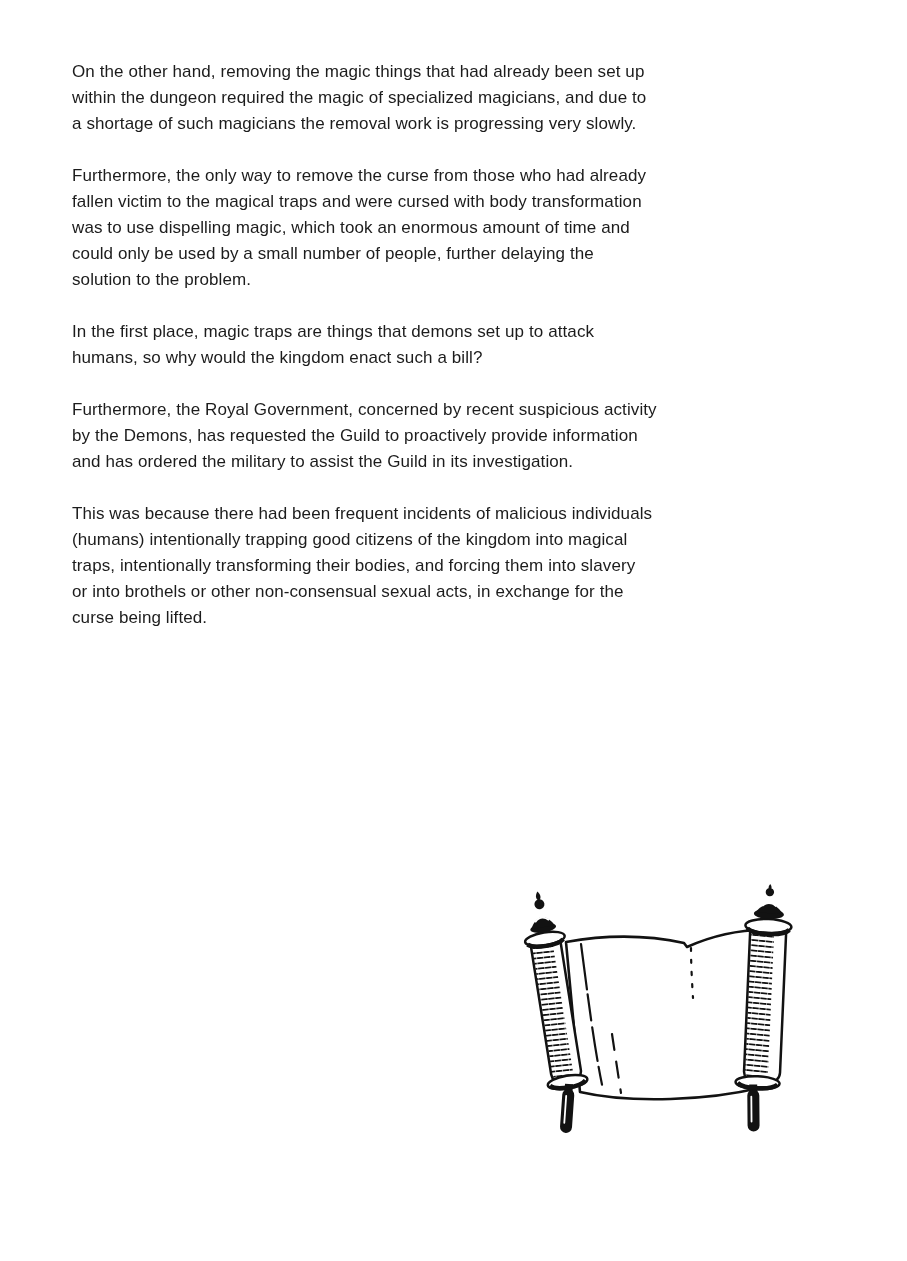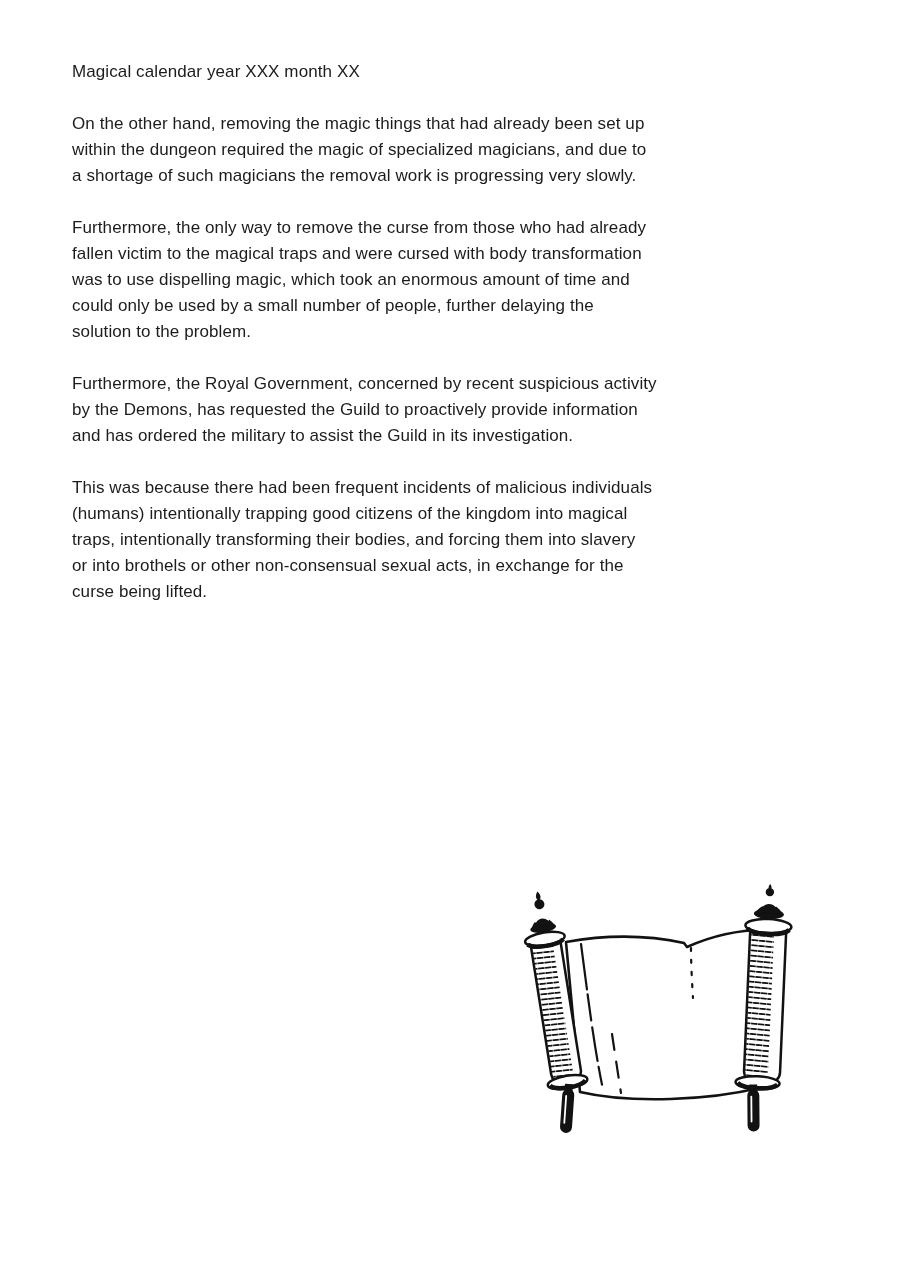--- a/index.html
+++ b/index.html
@@ -31,29 +31,30 @@
     top: 884px;
     width: 284px;
     height: 268px;
   }
   .scroll-wrap svg { display: block; width: 100%; height: 100%; }
 </style>
 </head>
 <body>
 
 <div class="text-block">
-  <p>Magical calendar year XXX month XX</p>
   <p>On the other hand, removing the magic things that had already been set up
 within the dungeon required the magic of specialized magicians, and due to
 a shortage of such magicians the removal work is progressing very slowly.</p>
   <p>Furthermore, the only way to remove the curse from those who had already
 fallen victim to the magical traps and were cursed with body transformation
 was to use dispelling magic, which took an enormous amount of time and
 could only be used by a small number of people, further delaying the
 solution to the problem.</p>
+  <p>In the first place, magic traps are things that demons set up to attack
+humans, so why would the kingdom enact such a bill?</p>
   <p>Furthermore, the Royal Government, concerned by recent suspicious activity
 by the Demons, has requested the Guild to proactively provide information
 and has ordered the military to assist the Guild in its investigation.</p>
   <p>This was because there had been frequent incidents of malicious individuals
 (humans) intentionally trapping good citizens of the kingdom into magical
 traps, intentionally transforming their bodies, and forcing them into slavery
 or into brothels or other non-consensual sexual acts, in exchange for the
 curse being lifted.</p>
 </div>
 

